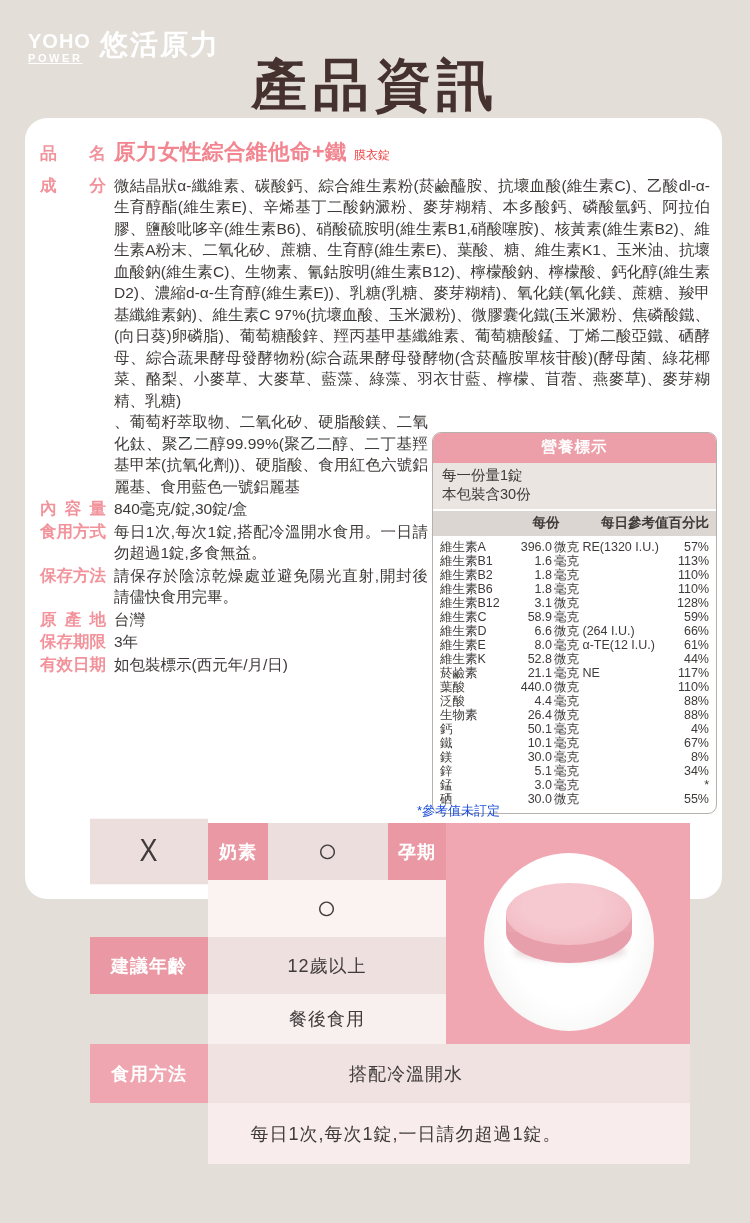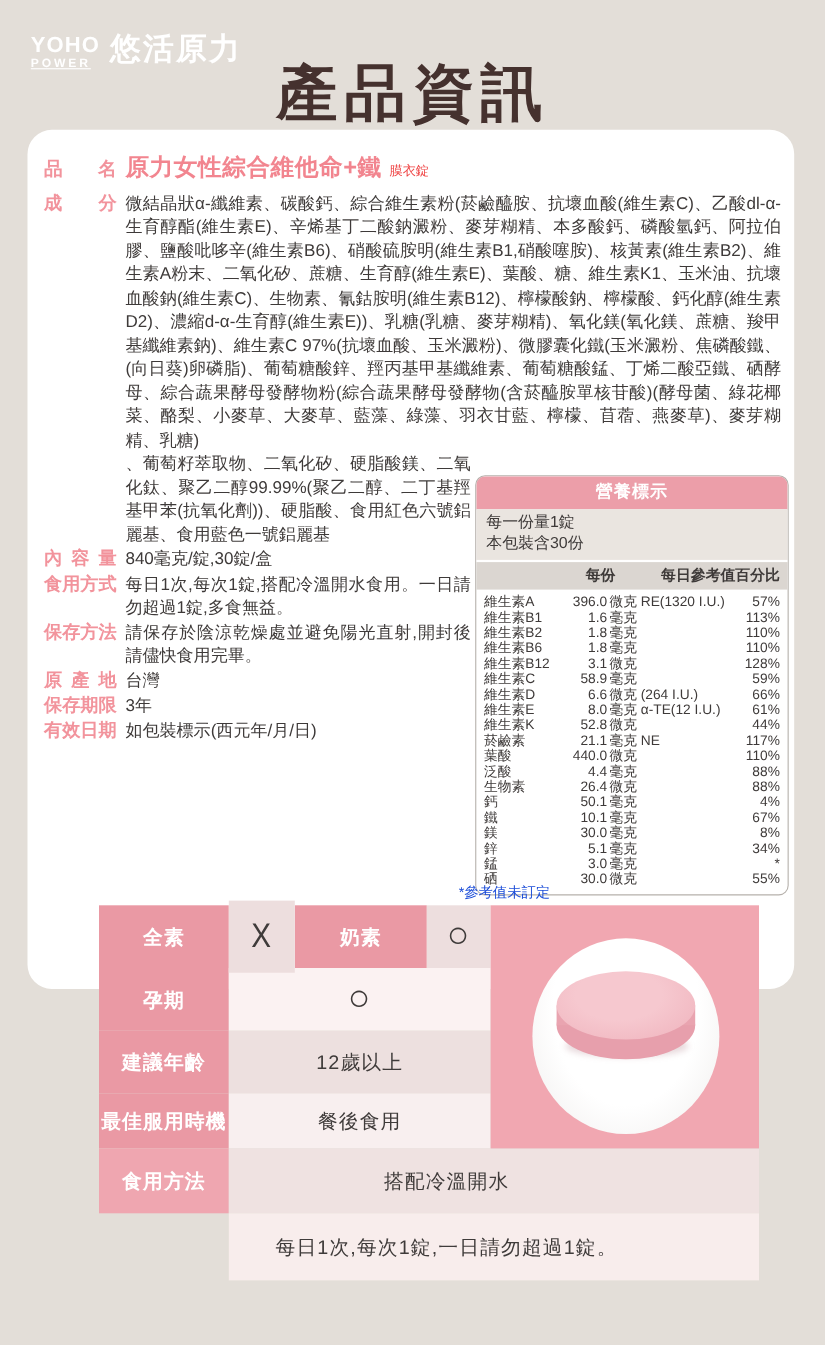--- a/index.html
+++ b/index.html
@@ -295,42 +295,40 @@
     <span class="n-name">硒</span>
     <span class="n-val">30.0</span>
     <span class="n-unit">微克</span>
     <span class="n-dv">55%</span>
   </div>
 </div>
     </div>
     <div class="n-footnote">*參考值未訂定</div>
 
     <div class="btable">
-      <div class="cell hcell pinkA">全素</div>
       <div class="cell ccell bgA mark-x">X</div>
       <div class="cell hcell pinkA">奶素</div>
       <div class="cell ccell bgA mark-o">○</div>
 
       <div class="tablet-cell">
         <div class="t-oval"></div>
         <div class="pill">
           <div class="pill-shadow"></div>
           <div class="pill-side"></div>
           <div class="pill-band"></div>
           <div class="pill-top"></div>
         </div>
       </div>
 
       <div class="cell hcell pinkA">孕期</div>
       <div class="cell ccell bgB span24 mark-o">○</div>
 
       <div class="cell hcell pinkA">建議年齡</div>
       <div class="cell ccell bgC span24">12歲以上</div>
 
-      <div class="cell hcell pinkA">最佳服用時機</div>
       <div class="cell ccell bgD span24">餐後食用</div>
 
       <div class="cell hcell pinkB">食用方法</div>
       <div class="cell ccell bgE span26">搭配冷溫開水</div>
 
       <div class="cell ccell bgF span26">每日1次,每次1錠,一日請勿超過1錠。</div>
     </div>
   </div>
 </div>
 

